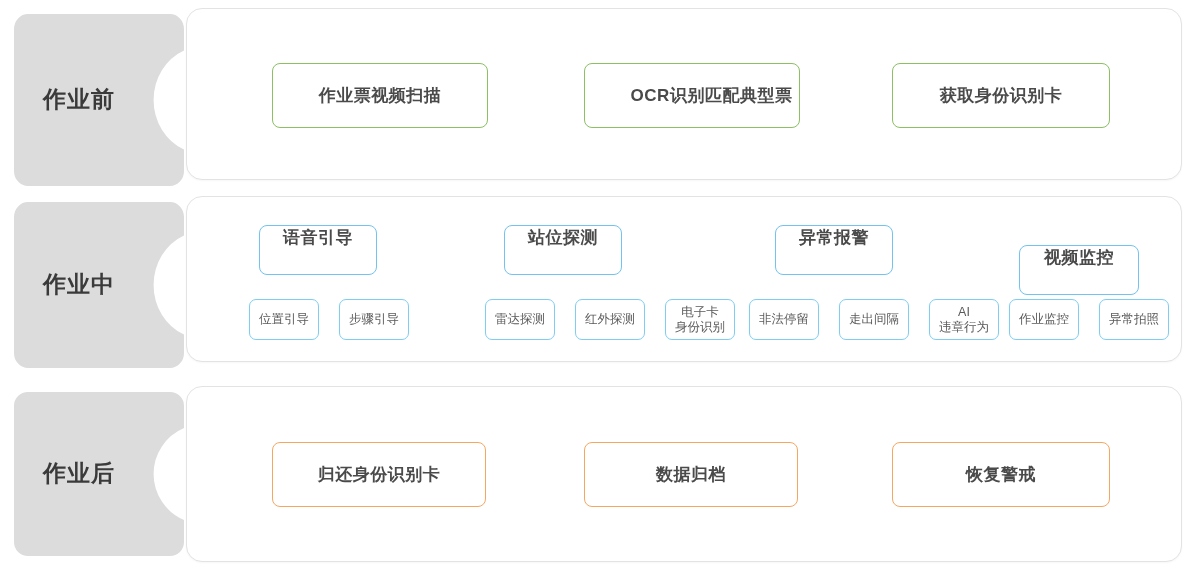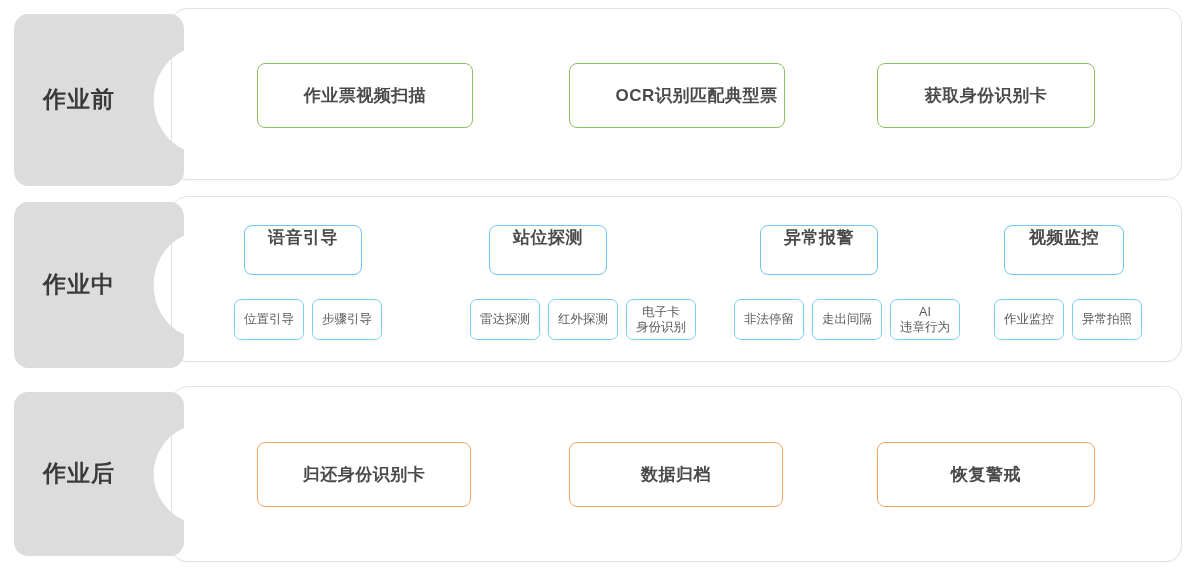--- a/index.html
+++ b/index.html
@@ -27,21 +27,21 @@
     position: absolute;
     left: 0;
   }
   .phase-row.row-pre  { top: 8px;   height: 172px; width: 1200px; }
   .phase-row.row-mid  { top: 196px; height: 166px; width: 1200px; }
   .phase-row.row-post { top: 386px; height: 176px; width: 1200px; }
 
   
   .panel {
     position: absolute;
-    left: 171px;
+    left: 186px;
     top: 0;
     right: 18px;
     height: 100%;
     background: #ffffff;
     border: 1px solid #e3e3e3;
     border-radius: 16px;
     box-sizing: border-box;
     box-shadow: 0 1px 2px rgba(0,0,0,0.035);
   }
 
@@ -127,21 +127,21 @@
     font-weight: bold;
     color: #4a4a4a;
     letter-spacing: 0.5px;
     white-space: nowrap;
   }
   .chip-row {
     position: absolute;
     top: 102px;
     display: flex;
     align-items: center;
-    gap: 8px;
+    gap: 20px;
   }
   .chip {
     box-sizing: border-box;
     display: flex;
     flex-direction: column;
     align-items: center;
     justify-content: center;
     background: #ffffff;
     border: 1.4px solid #7ecdf2;
     border-radius: 7px;
@@ -161,21 +161,21 @@
 
   .g-1 { left: 248px; width: 230px; }
   .g-1 .group-head { left: 69px; width: 118px; }
   .g-1 .chip-row   { left: 50px; }
 
   .g-2 { left: 510px; width: 250px; }
   .g-2 .group-head { left: 78px; width: 118px; }
   .g-2 .chip-row   { left: 52px; }
 
   .g-3 { left: 800px; width: 200px; }
-  .g-3 .group-head { left: 32px; width: 120px; }
+  .g-3 .group-head { left: 32px; width: 120px; margin-top: 20px; }
   .g-3 .chip-row   { left: 22px; }
 </style>
 </head>
 <body>
 
 <div class="diagram">
 
   <div class="phase-row row-pre">
     <div class="panel">
       <div class="big-box green bb-0">

